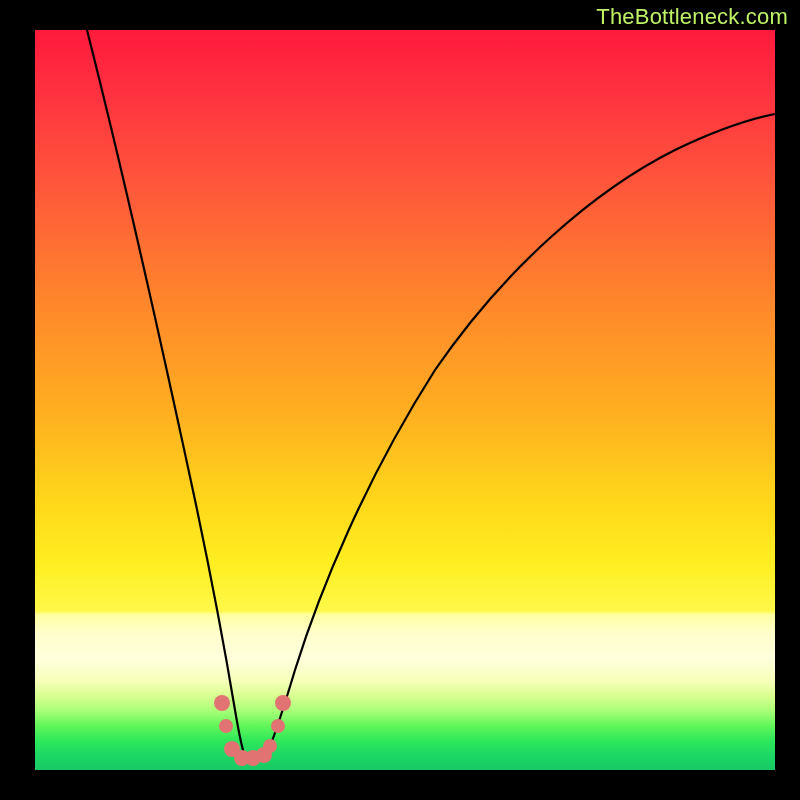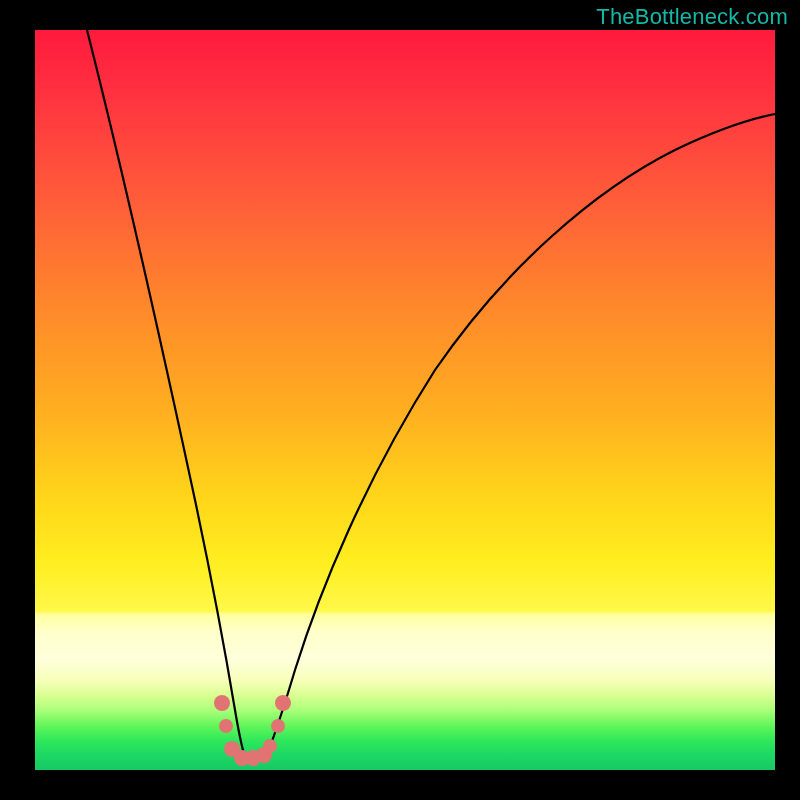--- a/index.html
+++ b/index.html
@@ -42,21 +42,21 @@
       #62f65a 94%,
       #2fe85a 96%,
       #1cd864 98%,
       #18c864 100%
     );
   }
   .watermark {
     position: absolute;
     top: 4px;
     right: 12px;
-    color: #14b8a6;
+    color: #bef264;
     font-size: 22px;
     letter-spacing: 0.2px;
     user-select: none;
   }
   svg.curves {
     position: absolute;
     left: 0;
     top: 0;
     width: 740px;
     height: 740px;

